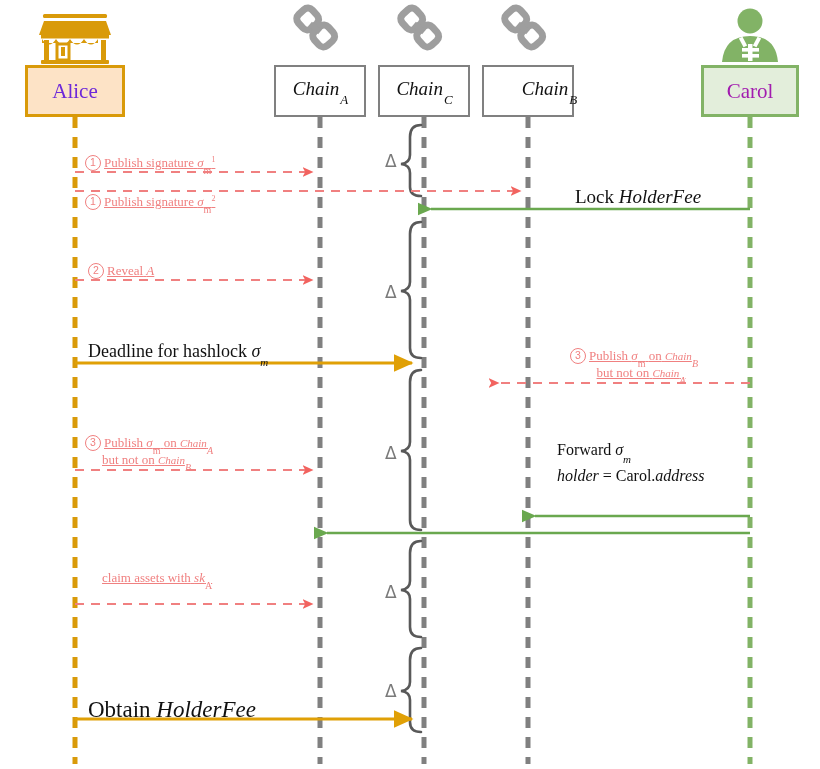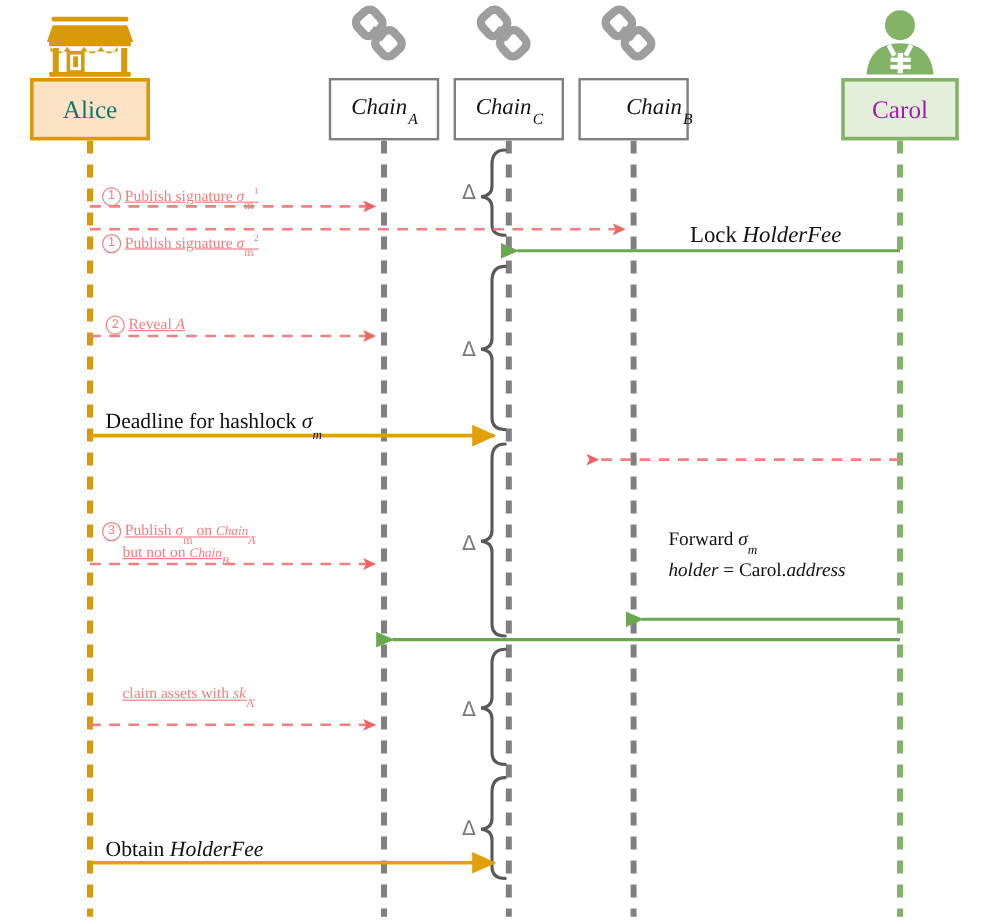--- a/index.html
+++ b/index.html
@@ -8,21 +8,21 @@
   #stage{position:absolute;left:0;top:0;width:820px;height:769px;}
   svg#canvas{position:absolute;left:0;top:0;width:820px;height:769px;}
 
   
   .node-box{position:absolute;box-sizing:border-box;display:flex;
             align-items:center;justify-content:center;}
   .node-box .node-label{white-space:nowrap;}
 
   .actor-alice{left:25px;top:65px;width:100px;height:52px;
         background:#fde3c6;border:3px solid #d99a09;}
-  .actor-alice .node-label{font-size:21px;color:#0f766e;}
+  .actor-alice .node-label{font-size:21px;color:#6d28d9;}
 
   .actor-carol{left:701px;top:65px;width:98px;height:52px;
         background:#e3eedb;border:3px solid #82b366;}
   .actor-carol .node-label{font-size:21px;color:#a21caf;}
 
   .chain-box{background:#ffffff;border:2.5px solid #808080;height:52px;top:65px;}
   .chain-a{left:274px;width:92px;}
   .chain-c{left:378px;width:92px;}
   .chain-b{left:482px;width:92px;padding-left:42px;}
   .chain-box .node-label{font-size:19px;font-style:italic;color:#111;}
@@ -190,20 +190,32 @@
   <div class="msg red" style="left:88px;top:263px;font-size:13px;">
     <span class="circnum">2</span><span>Reveal</span>
     <span class="it">A</span>
   </div>
 
   <div class="msg dark" style="left:88px;top:341px;font-size:18px;">
     <span>Deadline for hashlock</span>
     <span class="it">σ</span><span class="sub-m">m</span>
   </div>
 
+  <div class="msg red" style="left:570px;top:348px;font-size:13px;text-align:center;">
+    <div>
+      <span class="circnum">3</span><span>Publish</span>
+      <span class="it">σ</span><span class="sub-s">m</span>
+      <span>on</span>
+      <span class="sm">Chain</span><span class="sm sub-s">B</span>
+    </div>
+    <div style="margin-left:14px;">
+      <span>but not on</span>
+      <span class="sm">Chain</span><span class="sm sub-s">A</span>
+    </div>
+  </div>
 
   <div class="msg red" style="left:85px;top:435px;font-size:13px;">
     <div>
       <span class="circnum">3</span><span>Publish</span>
       <span class="it">σ</span><span class="sub-s">m</span>
       <span>on</span>
       <span class="sm">Chain</span><span class="sm sub-s">A</span>
     </div>
     <div style="margin-left:17px;">
       <span>but not on</span>
@@ -222,18 +234,18 @@
     </div>
   </div>
 
   <div class="msg red" style="left:85px;top:568px;font-size:13px;line-height:1.5;">
     <div style="margin-left:17px;">
       <span>claim assets with</span>
       <span class="it">sk</span><span class="sub-s">A</span>
     </div>
   </div>
 
-  <div class="msg dark" style="left:88px;top:697px;font-size:18px;text-align:right;">
+  <div class="msg dark" style="left:88px;top:697px;font-size:23px;text-align:right;">
     <span>Obtain</span>
     <span class="it">HolderFee</span>
   </div>
 
 </div>
 
 </body></html>

